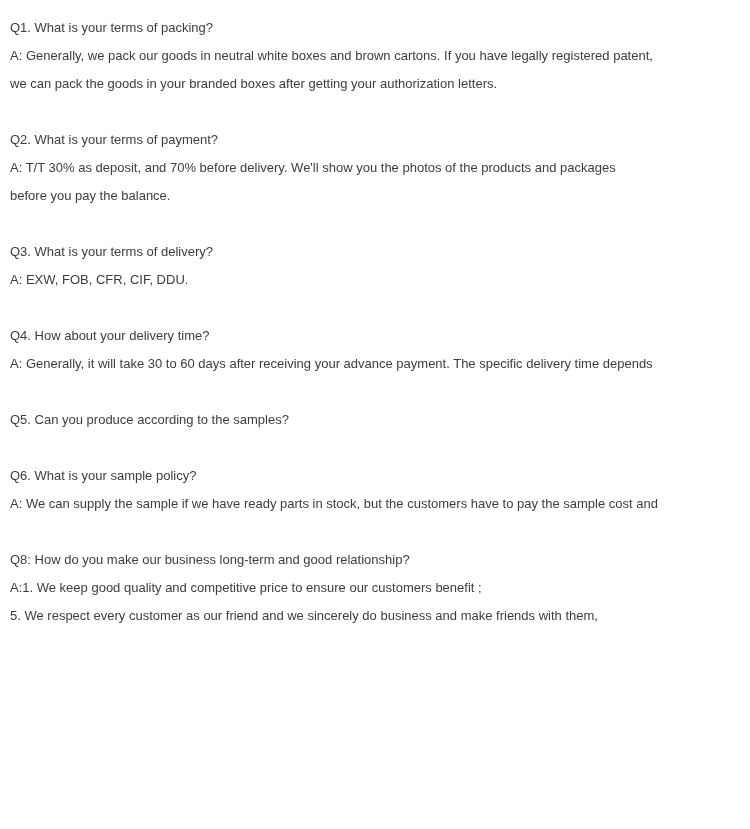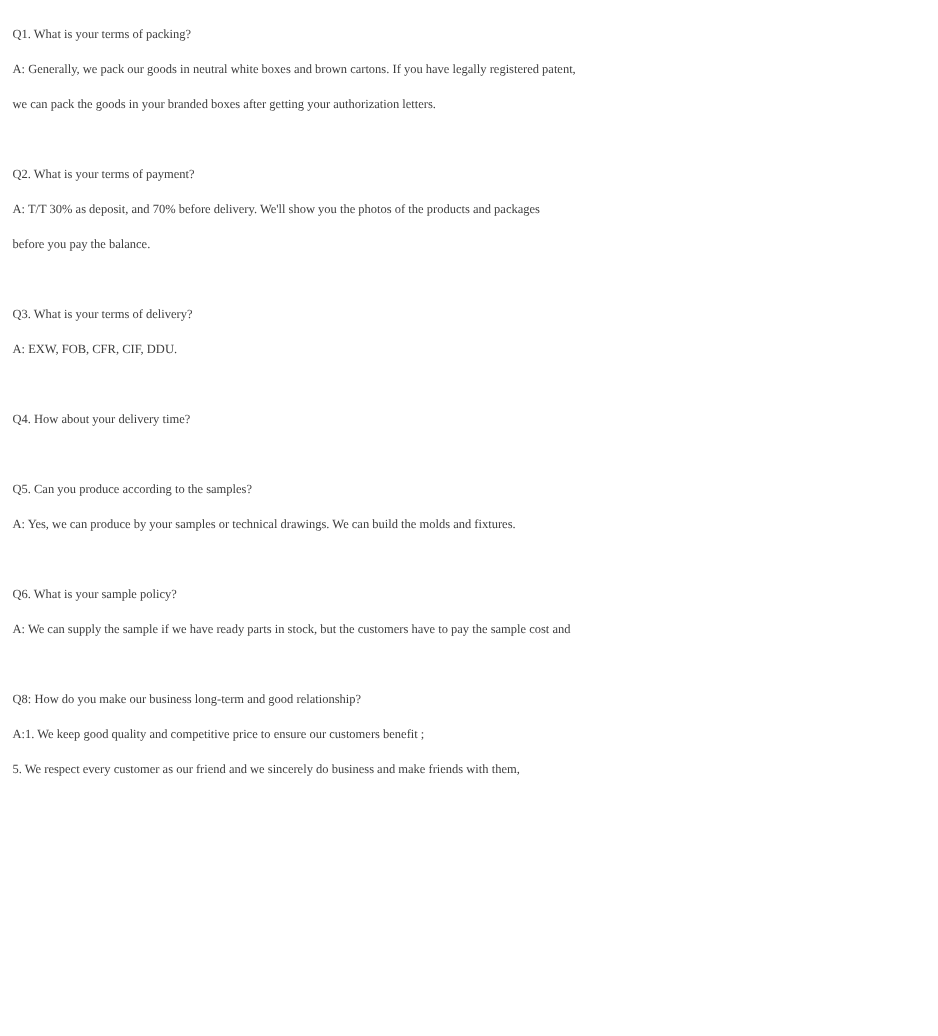--- a/index.html
+++ b/index.html
@@ -6,22 +6,22 @@
     margin: 0;
     padding: 0;
     background: #ffffff;
   }
   .page {
     width: 750px;
     height: 687px;
     box-sizing: border-box;
     background: #ffffff;
     padding: 14px 10px 0 10px;
-    font-family: Liberation Serif, serif;
-    font-size: 10px;
+    font-family: Liberation Sans, sans-serif;
+    font-size: 13px;
     line-height: 28px;
     color: #3d3d3d;
     overflow: hidden;
   }
   .faq-block {
     margin: 0 0 28px 0;
   }
   .faq-question {
     white-space: nowrap;
   }
@@ -46,25 +46,25 @@
     <div class="faq-answer-line">before you pay the balance.</div>
   </div>
 
   <div class="faq-block">
     <div class="faq-question">Q3. What is your terms of delivery?</div>
     <div class="faq-answer-line">A: EXW, FOB, CFR, CIF, DDU.</div>
   </div>
 
   <div class="faq-block">
     <div class="faq-question">Q4. How about your delivery time?</div>
+    <div class="faq-answer-line">A: Generally, it will take 30 to 60 days after receiving your advance payment. The specific delivery time depends</div>
   </div>
 
   <div class="faq-block">
     <div class="faq-question">Q5. Can you produce according to the samples?</div>
-    <div class="faq-answer-line">A: Yes, we can produce by your samples or technical drawings. We can build the molds and fixtures.</div>
   </div>
 
   <div class="faq-block">
     <div class="faq-question">Q6. What is your sample policy?</div>
     <div class="faq-answer-line">A: We can supply the sample if we have ready parts in stock, but the customers have to pay the sample cost and</div>
   </div>
 
 
   <div class="faq-block">
     <div class="faq-question">Q8: How do you make our business long-term and good relationship?</div>

